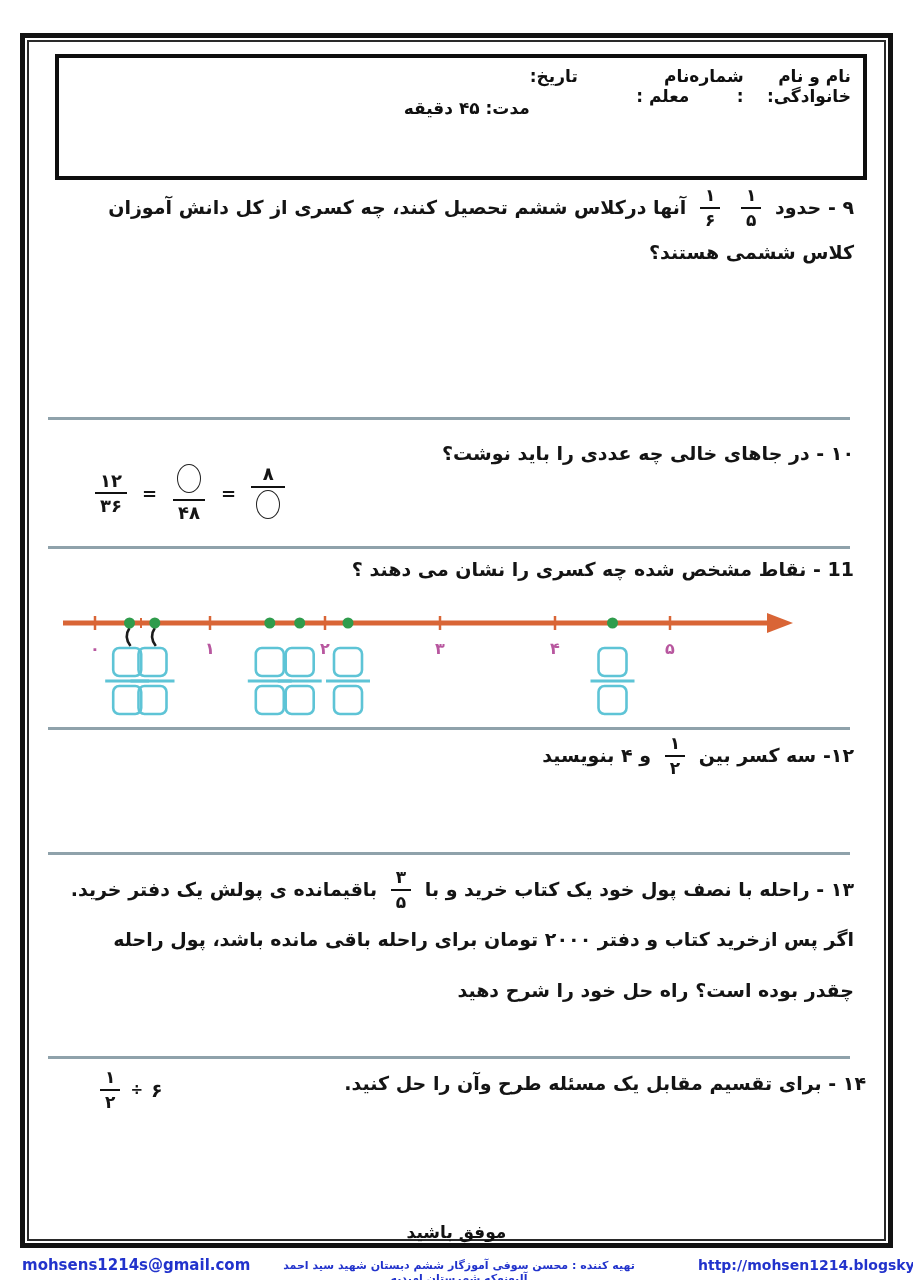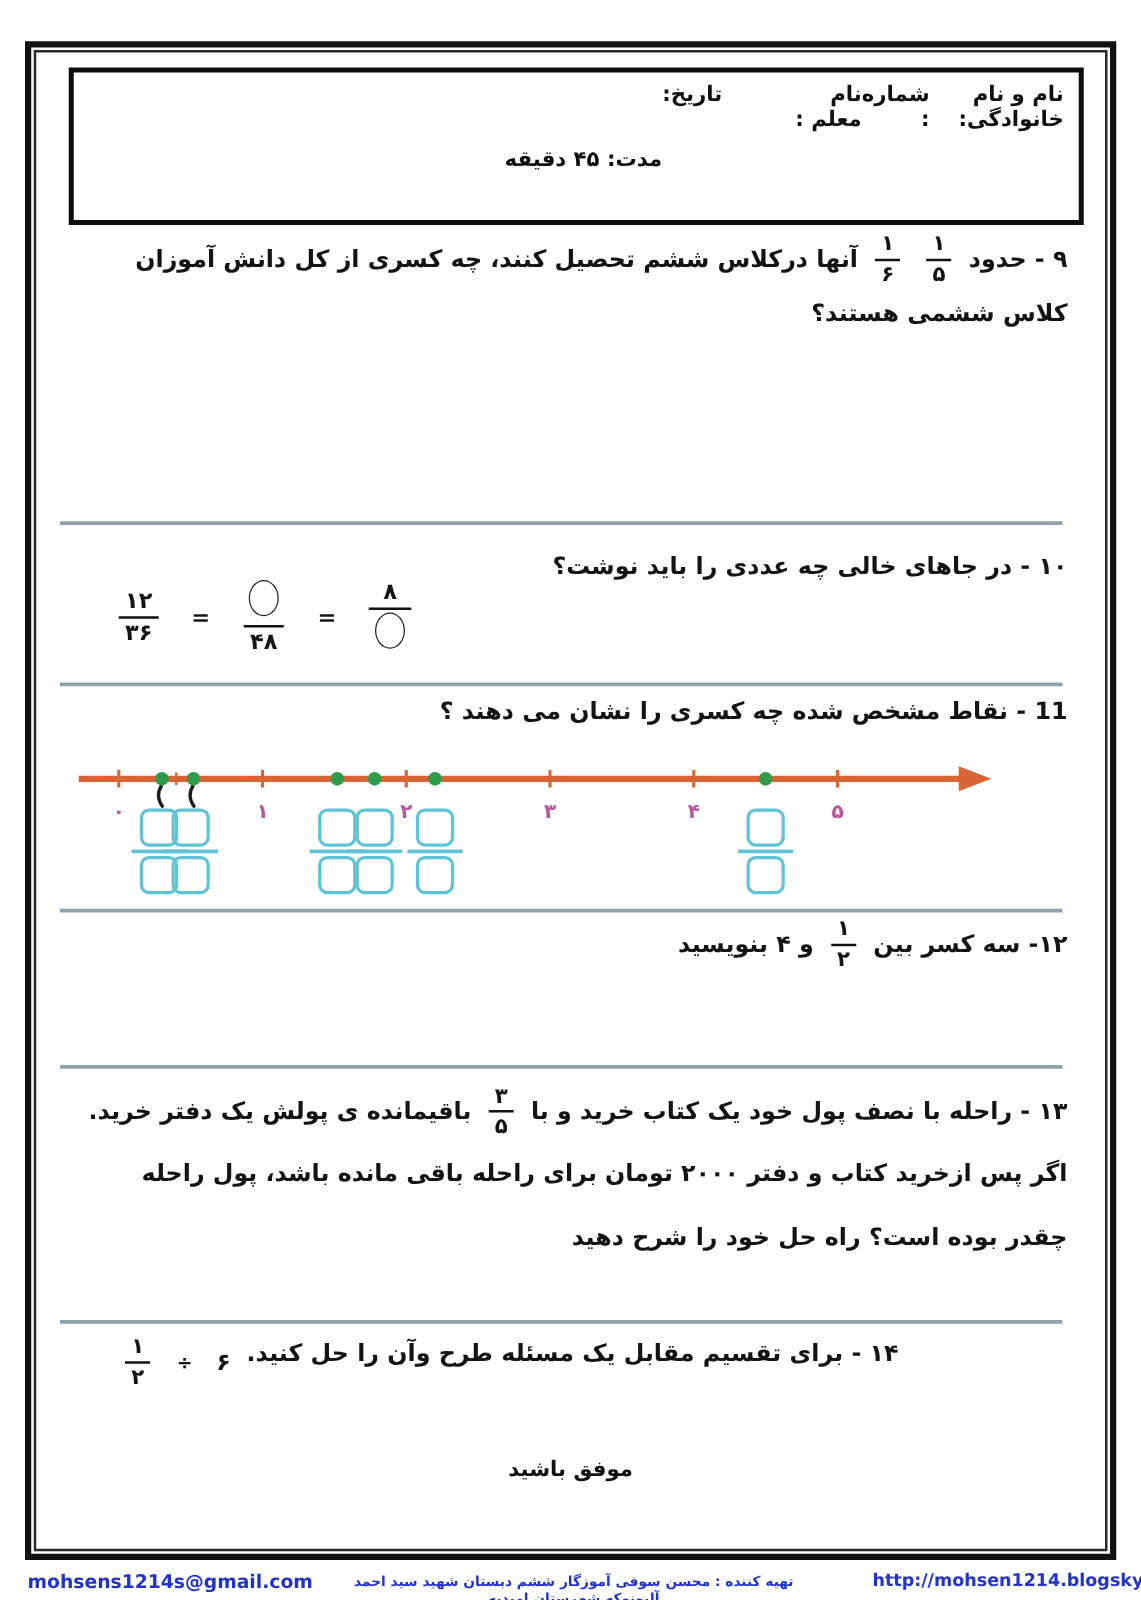--- a/index.html
+++ b/index.html
@@ -26,41 +26,41 @@
   }
   .hcol{padding:6px 10px;display:flex;flex-direction:row;}
   .hcol.right{justify-content:space-between;padding:8px 12px 10px;}
   .hlabel{font-weight:bold;font-size:17px;color:#101010;}
   .hcol.center{align-items:center;justify-content:space-between;text-align:center;padding:8px 4px 6px;}
   .bismillah{font-weight:bold;font-size:18px;color:#101010;}
   .examtitle{font-weight:bold;font-size:18px;color:#2020c8;}
   .pagelabel{font-weight:bold;font-size:21px;color:#ee0000;}
   .hcol.left{padding:8px 18px 10px;}
   .date-label{font-weight:bold;font-size:17px;align-self:flex-start;margin-right:26px;}
-  .duration-label{font-weight:bold;font-size:17px;margin-top:52px;align-self:flex-start;}
+  .duration-label{font-weight:bold;font-size:17px;margin-top:32px;align-self:flex-start;}
   
   .q{
     direction:rtl;text-align:right;font-weight:bold;font-size:19px;color:#141414;
     line-height:2.3;margin:0;
   }
   .q13{line-height:2.65;}
   
   .frac{
     display:inline-flex;flex-direction:column;align-items:center;
     vertical-align:middle;line-height:1.15;margin:0 7px;font-size:17px;font-weight:bold;
   }
   .frac .num{padding:0 5px 1px;}
   .frac .den{border-top:2.2px solid #111;padding:2px 5px 0;}
   
   .circle{
     display:inline-block;width:22px;height:27px;border:1.6px solid #222;
     border-radius:50%;background:#fff;
   }
   
-  .eqrow{display:flex;direction:ltr;align-items:center;gap:18px;font-weight:bold;font-size:18px;}
+  .eqrow{display:flex;direction:ltr;align-items:center;gap:7px;font-weight:bold;font-size:18px;}
   .eqsign{font-size:18px;font-weight:bold;padding:0 1px;}
   
   .divider{left:48px;width:802px;height:3px;background:#8fa2ab;}
   
   .goodluck{left:25px;width:863px;text-align:center;font-weight:bold;font-size:17px;color:#111;}
   .flink{font-weight:bold;color:#2233cc;}
   .femail{left:22px;top:1256px;font-size:15px;}
   .fcredit{left:279px;top:1259px;width:360px;text-align:center;font-size:11px;direction:rtl;}
   .furl{top:1257px;left:698px;font-size:14px;}
   .nl-wrap{left:55px;top:608px;width:745px;height:115px;}
@@ -198,29 +198,29 @@
   <span>۱۳ - راحله با نصف پول خود یک کتاب خرید و با</span>
   <span class="frac">
       <span class="num">۳</span>
       <span class="den">۵</span>
     </span>
   <span>باقیمانده ی پولش یک دفتر خرید. اگر پس ازخرید کتاب و دفتر  ۲۰۰۰  تومان برای راحله باقی مانده باشد، پول راحله چقدر بوده است؟  راه حل خود را شرح دهید</span>
 </p>
 
 <div class="abs divider" style="top:1056px;"></div>
 
-<p class="abs q" style="left:62px;top:1062px;width:792px;text-align:center;">
+<p class="abs q" style="left:74px;top:1062px;width:792px;">
   <span>۱۴ - برای تقسیم مقابل یک مسئله طرح  وآن را حل کنید.</span>
 </p>
 <div class="abs eqrow" style="left:98px;top:1068px;">
   <span class="frac" style="margin:0 2px;">
       <span class="num">۱</span>
       <span class="den">۲</span>
     </span>
   <span class="eqsign" style="font-size:15px;">÷</span>
   <span style="font-size:19px;font-weight:bold;">۶</span>
 </div>
 
-<div class="abs goodluck" style="top:1166px;">موفق باشید</div>
+<div class="abs goodluck" style="top:1222px;">موفق باشید</div>
 
 <div class="abs flink femail">mohsens1214s@gmail.com</div>
 <div class="abs flink fcredit">تهیه کننده : محسن سوفی آموزگار ششم دبستان شهید سید احمد آلبونوکه  شهرستان امیدیه</div>
 <div class="abs flink furl">http://mohsen1214.blogsky.com</div>
 
 </body></html>

